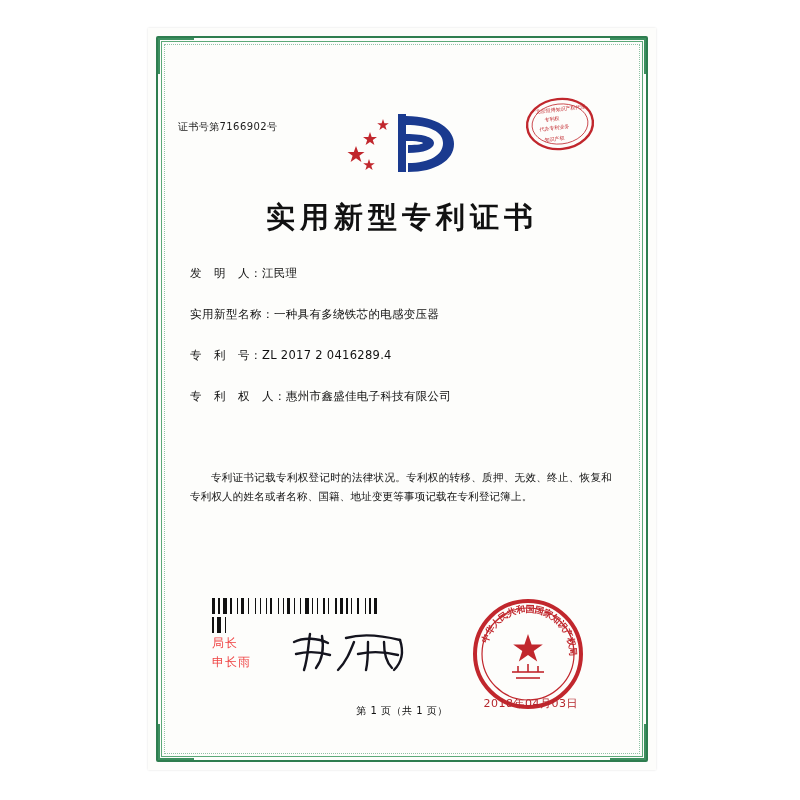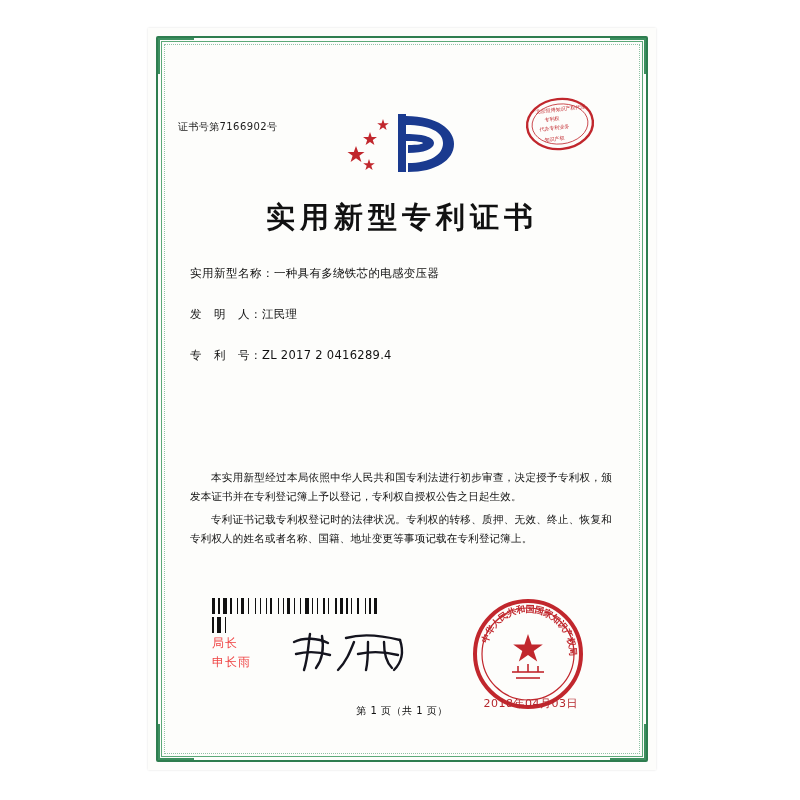--- a/index.html
+++ b/index.html
@@ -247,32 +247,34 @@
             <path d="M64 6 C 96 6, 112 20, 112 34 C 112 50, 94 62, 66 62 L66 53 C 88 53, 101 45, 101 33 C 101 22, 88 15, 64 15 Z" fill="#1a3a8f"></path>
             <path d="M64 24 C 84 24, 92 28, 92 33 C 92 39, 82 43, 66 43 L66 35 C 76 35, 81 34, 81 33 C 81 32, 75 31, 64 31 Z" fill="#1a3a8f"></path>
           </g>
         </svg>
       </div>
 
       <div class="title">实用新型专利证书</div>
 
       <div class="fields">
         <div class="field">
-          <span class="flabel">实用新型名称：</span><span class="fvalue">一种具有多绕铁芯的电感变压器</span>
+          <span class="flabel">发　明　人：</span><span class="fvalue">江民理</span>
         </div>
         <div class="field">
-          <span class="flabel">发　明　人：</span><span class="fvalue">江民理</span>
+          <span class="flabel">实用新型名称：</span><span class="fvalue">一种具有多绕铁芯的电感变压器</span>
         </div>
         <div class="field">
           <span class="flabel">专　利　号：</span><span class="fvalue">ZL 2017 2 0416289.4</span>
         </div>
+        <div class="field">
+          <span class="flabel">专　利　权　人：</span><span class="fvalue">惠州市鑫盛佳电子科技有限公司</span>
+        </div>
       </div>
 
       <div class="paragraphs">
-        <p>本实用新型经过本局依照中华人民共和国专利法进行初步审查，决定授予专利权，颁发本证书并在专利登记簿上予以登记，专利权自授权公告之日起生效。</p>
         <p>专利证书记载专利权登记时的法律状况。专利权的转移、质押、无效、终止、恢复和专利权人的姓名或者名称、国籍、地址变更等事项记载在专利登记簿上。</p>
       </div>
 
       <div class="barcode"><span style="width:3px;background:#111;"></span><span style="width:1px;background:transparent;"></span><span style="width:2px;background:#111;"></span><span style="width:1px;background:transparent;"></span><span style="width:4px;background:#111;"></span><span style="width:1px;background:transparent;"></span><span style="width:2px;background:#111;"></span><span style="width:3px;background:transparent;"></span><span style="width:1px;background:#111;"></span><span style="width:1px;background:transparent;"></span><span style="width:3px;background:#111;"></span><span style="width:2px;background:transparent;"></span><span style="width:1px;background:#111;"></span><span style="width:4px;background:transparent;"></span><span style="width:1px;background:#111;"></span><span style="width:2px;background:transparent;"></span><span style="width:1px;background:#111;"></span><span style="width:3px;background:transparent;"></span><span style="width:1px;background:#111;"></span><span style="width:1px;background:transparent;"></span><span style="width:2px;background:#111;"></span><span style="width:4px;background:transparent;"></span><span style="width:1px;background:#111;"></span><span style="width:2px;background:transparent;"></span><span style="width:1px;background:#111;"></span><span style="width:1px;background:transparent;"></span><span style="width:3px;background:#111;"></span><span style="width:2px;background:transparent;"></span><span style="width:1px;background:#111;"></span><span style="width:3px;background:transparent;"></span><span style="width:1px;background:#111;"></span><span style="width:2px;background:transparent;"></span><span style="width:4px;background:#111;"></span><span style="width:1px;background:transparent;"></span><span style="width:1px;background:#111;"></span><span style="width:2px;background:transparent;"></span><span style="width:1px;background:#111;"></span><span style="width:3px;background:transparent;"></span><span style="width:2px;background:#111;"></span><span style="width:1px;background:transparent;"></span><span style="width:1px;background:#111;"></span><span style="width:4px;background:transparent;"></span><span style="width:2px;background:#111;"></span><span style="width:1px;background:transparent;"></span><span style="width:3px;background:#111;"></span><span style="width:1px;background:transparent;"></span><span style="width:2px;background:#111;"></span><span style="width:1px;background:transparent;"></span><span style="width:1px;background:#111;"></span><span style="width:3px;background:transparent;"></span><span style="width:2px;background:#111;"></span><span style="width:4px;background:transparent;"></span><span style="width:1px;background:#111;"></span><span style="width:1px;background:transparent;"></span><span style="width:2px;background:#111;"></span><span style="width:1px;background:transparent;"></span><span style="width:3px;background:#111;"></span><span style="width:1px;background:transparent;"></span><span style="width:2px;background:#111;"></span><span style="width:1px;background:transparent;"></span><span style="width:4px;background:#111;"></span><span style="width:2px;background:transparent;"></span><span style="width:1px;background:#111;"></span><span style="width:3px;background:transparent;"></span></div>
 
       <div class="sig-block">
         <div>局长</div>
         <div>申长雨</div>
       </div>
 

